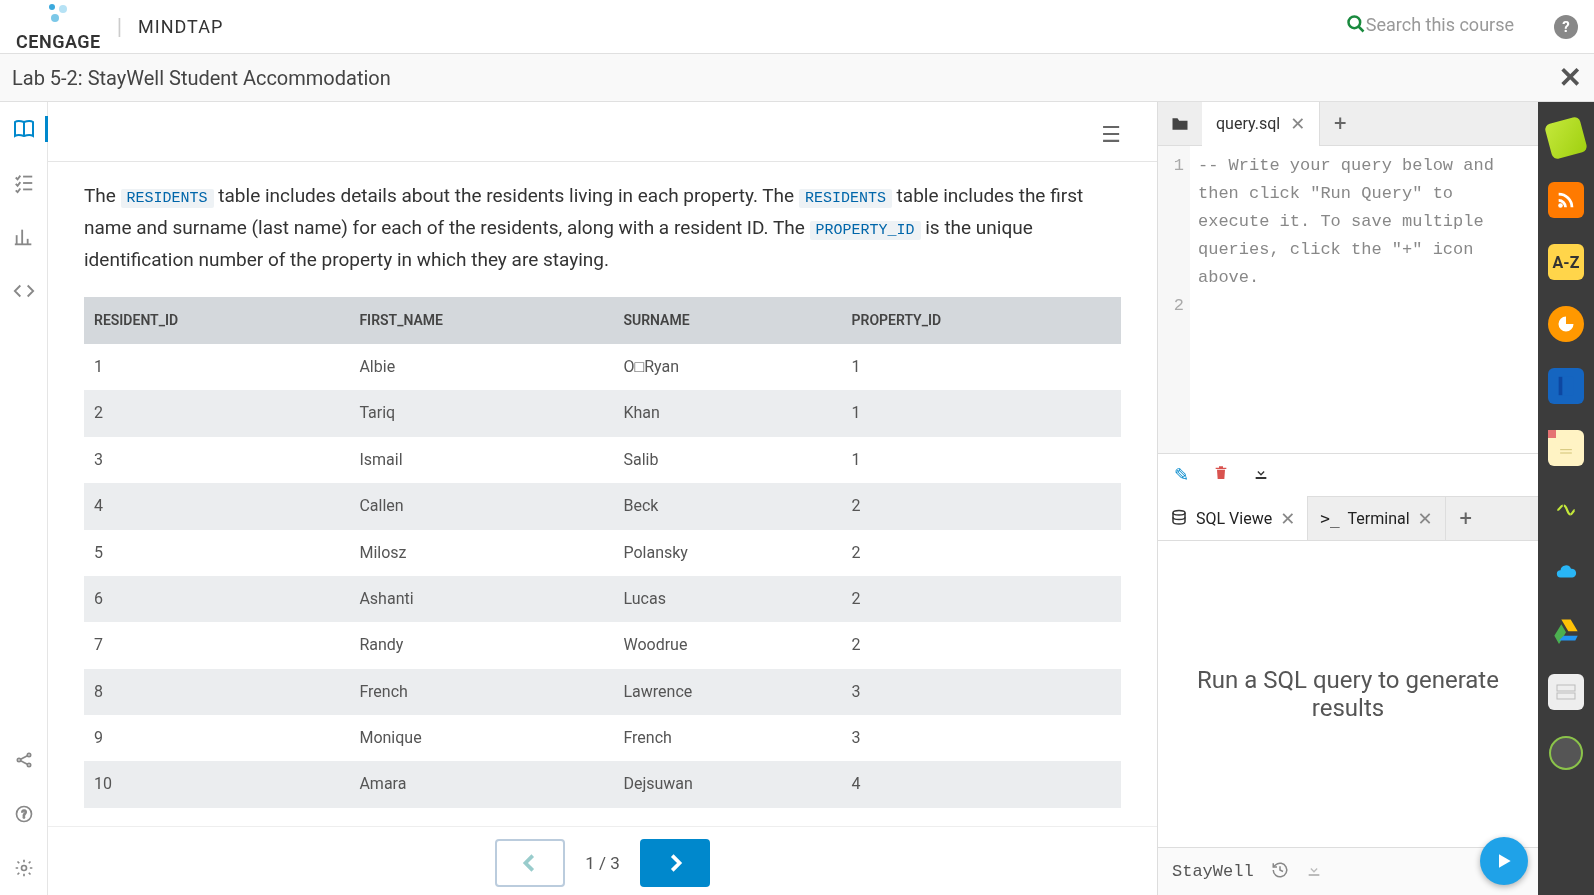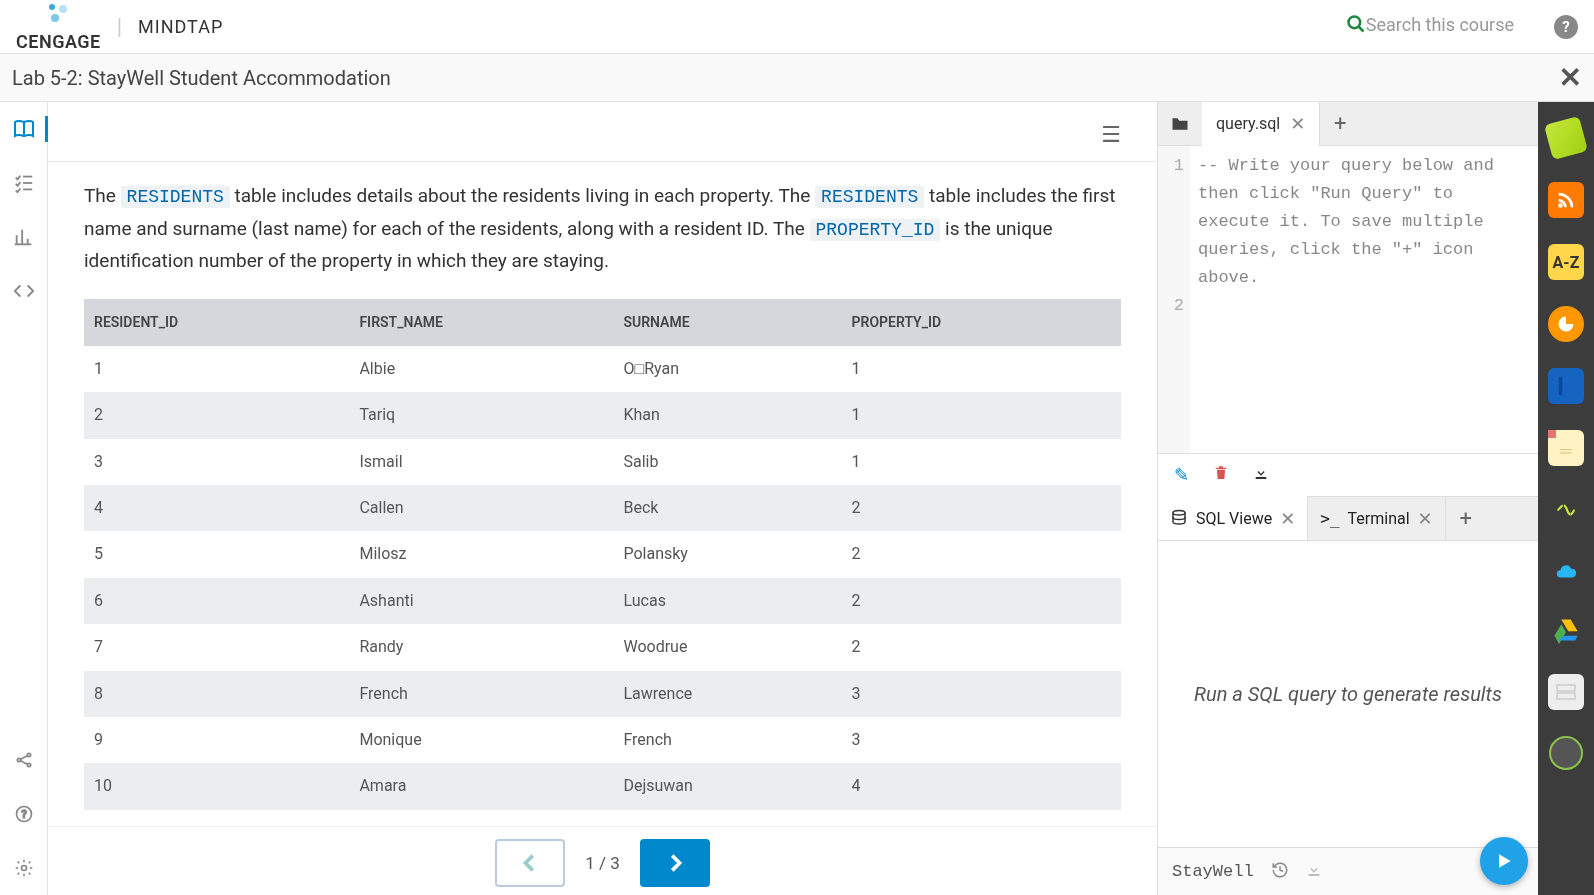--- a/index.html
+++ b/index.html
@@ -33,21 +33,21 @@
 .rail-icon { width: 26px; height: 26px; color: #888; display: flex; align-items: center; justify-content: center; cursor: pointer; }
 .rail-icon.active { color: #0088cc; border-right: 3px solid #0088cc; width: 48px; justify-content: center; padding-left: 3px; }
 .rail-spacer { flex: 1; }
 
 
 .instructions { flex: 1; display: flex; flex-direction: column; border-right: 1px solid #ddd; overflow: hidden; }
 .instr-header { display: flex; align-items: center; padding: 20px 36px 14px; border-bottom: 1px solid #e5e5e5; }
 .instr-title { font-size: 30px; font-weight: 700; color: #222; }
 .instr-menu { margin-left: auto; color: #666; font-size: 22px; }
 .instr-body { flex: 1; padding: 18px 36px; overflow-y: auto; font-size: 19px; color: #333; line-height: 1.65; }
-.code-chip { background: #eef2f5; color: #0066aa; padding: 1px 6px; font-family: "Courier New", monospace; font-size: 18px; border-radius: 2px; }
+.code-chip { background: #eef2f5; color: #0066aa; padding: 1px 6px; font-family: "Courier New", monospace; font-size: 15px; border-radius: 2px; }
 .data-table { width: 100%; border-collapse: collapse; margin-top: 22px; font-size: 16px; }
 .data-table th { background: #d4d8dc; text-align: left; padding: 12px 10px; font-weight: 600; color: #444; font-size: 14px; }
 .data-table td { padding: 10px 10px; color: #555; }
 .data-table tr:nth-child(even) td { background: #ebedef; }
 .pager { display: flex; align-items: center; justify-content: center; gap: 20px; padding: 12px 0 8px; border-top: 1px solid #eee; }
 .pager-btn { width: 70px; height: 48px; display: flex; align-items: center; justify-content: center; border-radius: 4px; font-size: 26px; cursor: pointer; }
 .pager-prev { border: 2px solid #bcd; background: #fff; color: #7aa; }
 .pager-next { background: #0088cc; color: #fff; }
 .pager-text { font-size: 17px; color: #555; }
 
@@ -64,21 +64,21 @@
 .editor-toolbar { display: flex; gap: 24px; padding: 10px 16px; border-top: 1px solid #ddd; border-bottom: 1px solid #ddd; background: #fff; }
 .tool-icon { font-size: 18px; cursor: pointer; }
 .tool-edit { color: #0088cc; }
 .tool-delete { color: #d9534f; }
 .tool-download { color: #333; }
 
 .result-tabs { display: flex; align-items: center; height: 44px; background: #eee; border-bottom: 1px solid #ddd; }
 .result-tab { display: flex; align-items: center; gap: 8px; padding: 0 12px; height: 44px; font-size: 16px; color: #222; border-right: 1px solid #ddd; }
 .result-tab.active { background: #fff; }
 .result-body { flex: 1; display: flex; align-items: center; justify-content: center; background: #fff; }
-.result-placeholder { font-style: italic; color: #555; font-size: 20px; text-align: center; padding: 0 20px; }
+.result-placeholder { color: #555; font-size: 24px; text-align: center; padding: 0 20px; }
 .ide-footer { display: flex; align-items: center; height: 48px; padding: 0 14px; gap: 17px; border-top: 1px solid #ddd; background: #fafafa; position: relative; }
 .db-name { font-family: "Courier New", monospace; font-size: 17px; color: #555; }
 .footer-icon { color: #888; font-size: 18px; }
 .run-btn { position: absolute; right: 10px; bottom: 10px; width: 48px; height: 48px; border-radius: 50%; background: #1fa2e8; color: #fff; display: flex; align-items: center; justify-content: center; font-size: 22px; box-shadow: 0 2px 6px rgba(0,0,0,0.3); }
 
 
 .right-rail { width: 56px; background: #3c3c3c; display: flex; flex-direction: column; align-items: center; padding-top: 18px; gap: 26px; }
 .rr-icon { width: 36px; height: 36px; border-radius: 6px; display: flex; align-items: center; justify-content: center; font-size: 18px; font-weight: bold; }
 .rr-highlighter { background: linear-gradient(135deg,#c4e83b,#a0d010); transform: rotate(-15deg); }
 .rr-rss { background: #ff7a00; color:#fff; }

